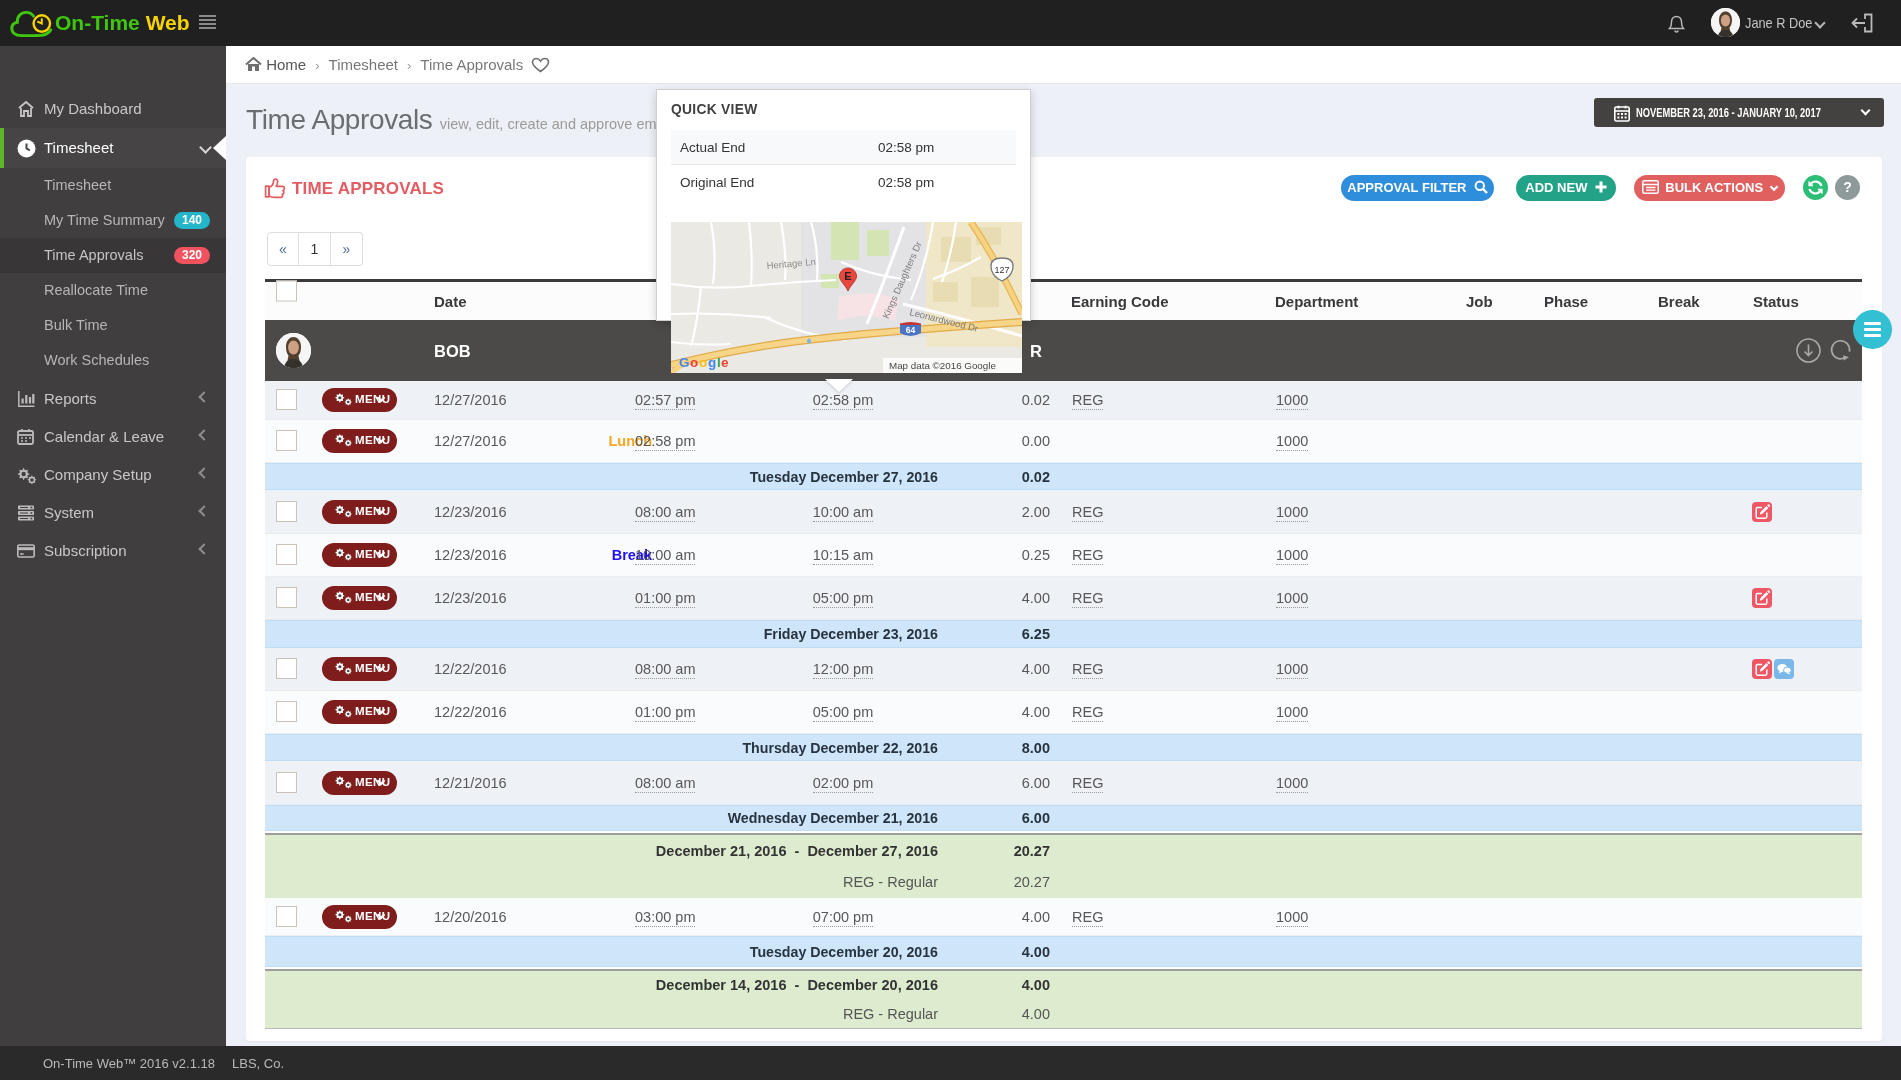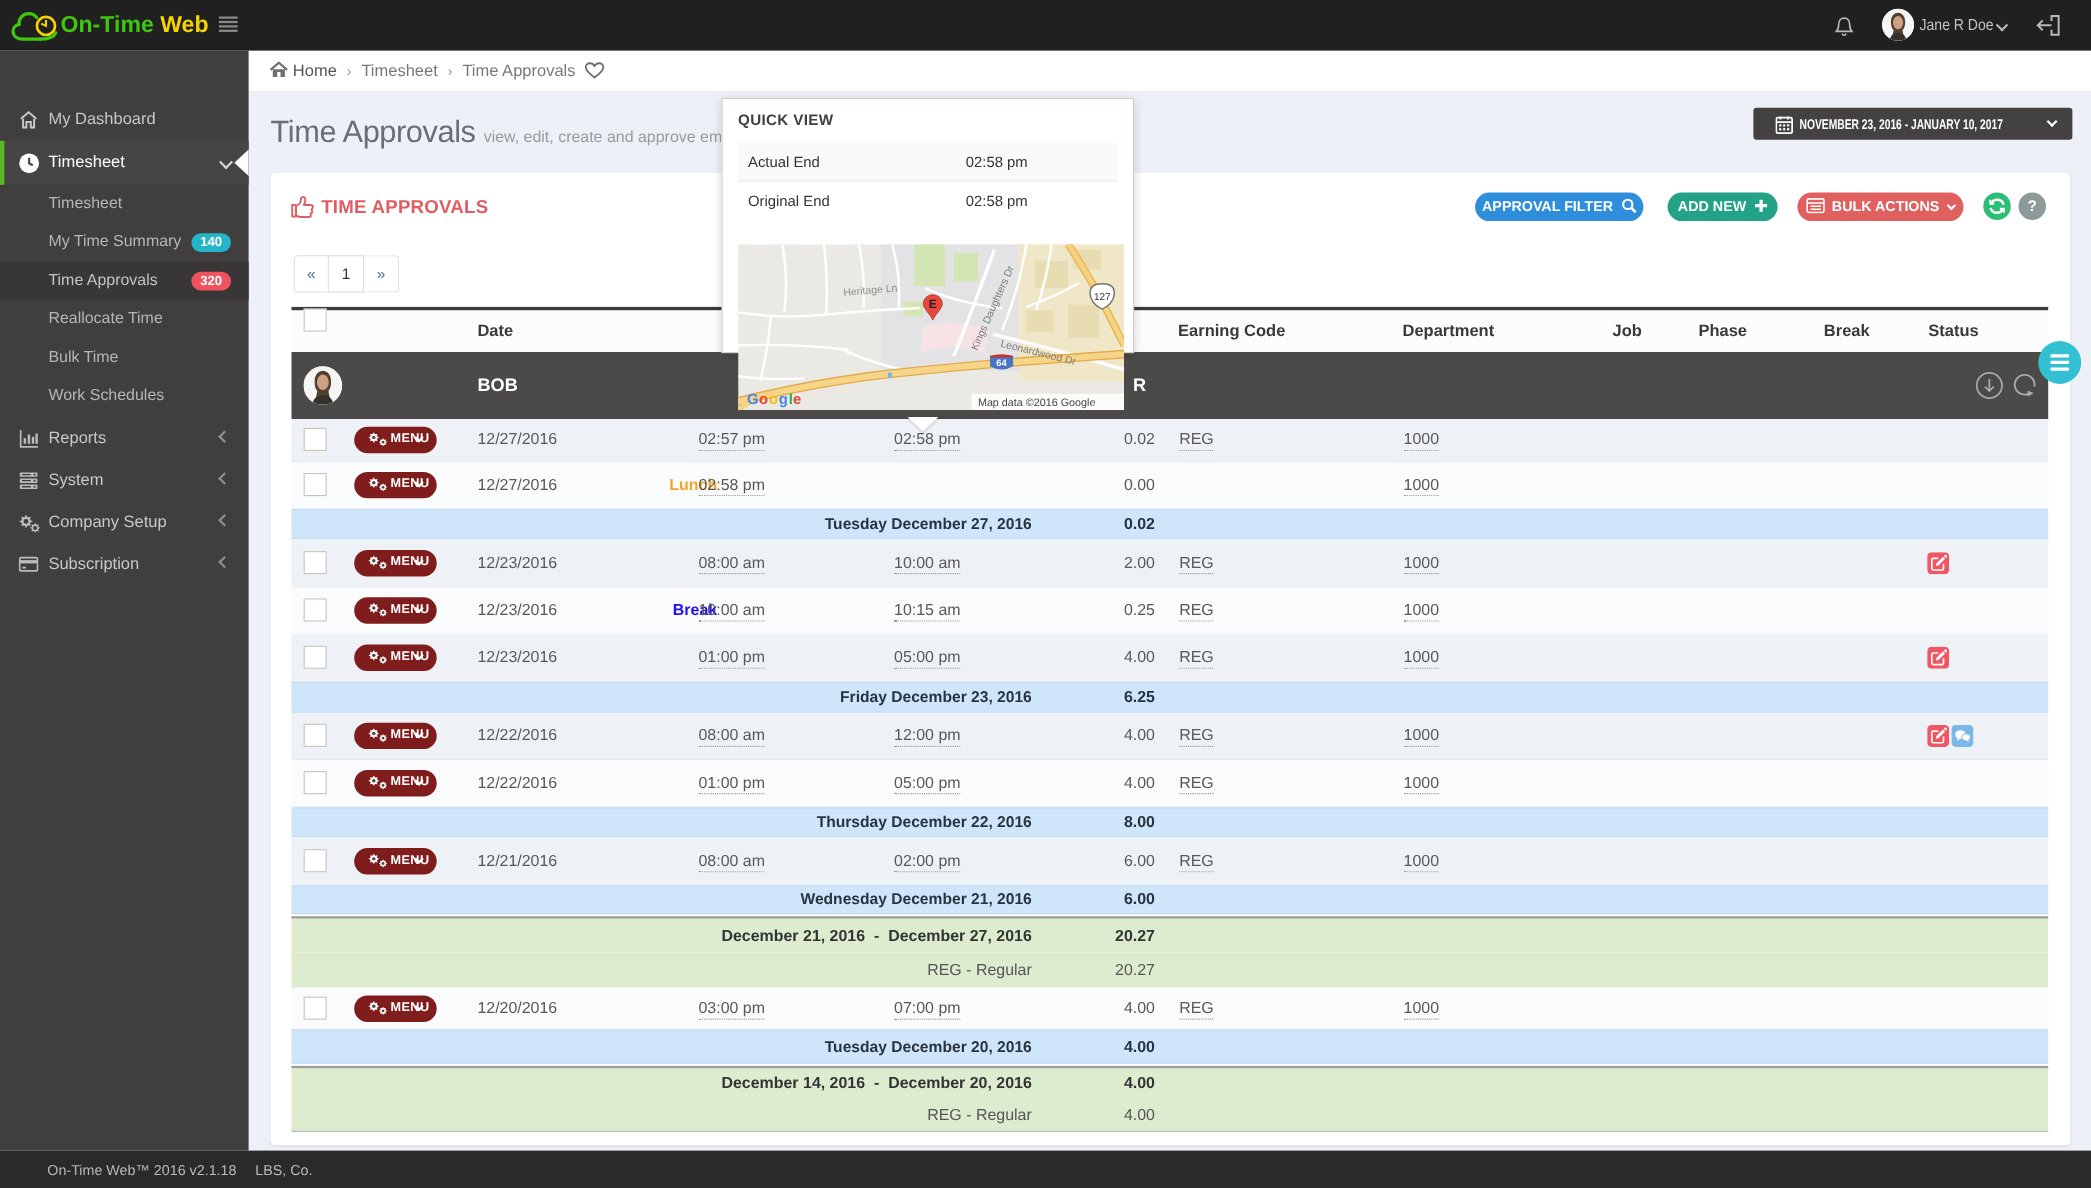--- a/index.html
+++ b/index.html
@@ -164,44 +164,50 @@
   <div class="sitem">My Time Summary<span class="badge" style="background:#25b5c8">140</span></div>
   <div class="sitem" style="background:#383636;color:#c5c3c3">Time Approvals<span class="badge" style="background:#f1525f">320</span></div>
   <div class="sitem">Reallocate Time</div>
   <div class="sitem">Bulk Time</div>
   <div class="sitem" style="margin-bottom:2px">Work Schedules</div>
   <div class="mitem"><svg width="19" height="18" viewBox="0 0 19 18">
         <path d="M1.8 1 L1.8 16.2 L17.5 16.2" fill="none" stroke="#bdbbbb" stroke-width="1.5"></path>
         <path d="M4.5 13.5 L4.5 8.5 L6.7 8.5 L6.7 13.5 Z M8.2 13.5 L8.2 5 L10.4 5 L10.4 13.5 Z M11.9 13.5 L11.9 7 L14.1 7 L14.1 13.5 Z M15.2 13.5 L15.2 4 L17.4 4 L17.4 13.5 Z" fill="#bdbbbb"></path>
       </svg>Reports<span class="lt"></span></div>
   <div class="mitem"><svg width="18" height="18" viewBox="0 0 18 18">
+        <rect x="1" y="3" width="15" height="13" rx="1.5" fill="none" stroke="#bdbbbb" stroke-width="1.8"></rect>
+        <path d="M1 7 L16 7" stroke="#bdbbbb" stroke-width="1.8"></path>
+        <path d="M5 1 L5 4 M12 1 L12 4" stroke="#bdbbbb" stroke-width="1.8"></path>
+        <path d="M4 10 h2 M8 10 h2 M12 10 h2 M4 13 h2 M8 13 h2" stroke="#bdbbbb" stroke-width="1.6"></path>
+      </svg>Calendar &amp; Leave<span class="lt"></span></div>
+  <div class="mitem"><svg width="21" height="20" viewBox="0 0 19 18">
+        <g fill="#bdbbbb">
+          <circle cx="6" cy="7" r="2"></circle>
+          <path d="M6 1.5 L7.2 3.8 L9.8 3.4 L9.4 6 L11.7 7.2 L9.4 8.4 L9.8 11 L7.2 10.6 L6 12.9 L4.8 10.6 L2.2 11 L2.6 8.4 L0.3 7.2 L2.6 6 L2.2 3.4 L4.8 3.8 Z" fill-rule="evenodd"></path>
+          <circle cx="6" cy="7.2" r="2" fill="#403e3e"></circle>
+          <circle cx="13.5" cy="12.5" r="1.6"></circle>
+          <path d="M13.5 8.2 L14.4 10 L16.4 9.7 L16.1 11.7 L17.9 12.5 L16.1 13.4 L16.4 15.4 L14.4 15 L13.5 16.8 L12.6 15 L10.6 15.4 L10.9 13.4 L9.1 12.5 L10.9 11.7 L10.6 9.7 L12.6 10 Z" fill-rule="evenodd"></path>
+          <circle cx="13.5" cy="12.6" r="1.6" fill="#403e3e"></circle>
+        </g>
+      </svg>Company Setup<span class="lt"></span></div>
+  <div class="mitem"><svg width="18" height="18" viewBox="0 0 18 18">
         <g fill="#bdbbbb">
           <rect x="1" y="1.5" width="16" height="4" rx="0.8"></rect>
           <rect x="1" y="7" width="16" height="4" rx="0.8"></rect>
           <rect x="1" y="12.5" width="16" height="4" rx="0.8"></rect>
         </g>
         <g stroke="#403e3e" stroke-width="1.2">
           <path d="M3 3.5 h8 M3 9 h8 M3 14.5 h8"></path>
         </g>
         <g fill="#403e3e">
           <rect x="13.5" y="2.7" width="1.8" height="1.6"></rect>
           <rect x="13.5" y="8.2" width="1.8" height="1.6"></rect>
           <rect x="13.5" y="13.7" width="1.8" height="1.6"></rect>
         </g>
       </svg>System<span class="lt"></span></div>
-  <div class="mitem"><svg width="21" height="20" viewBox="0 0 19 18">
-        <g fill="#bdbbbb">
-          <circle cx="6" cy="7" r="2"></circle>
-          <path d="M6 1.5 L7.2 3.8 L9.8 3.4 L9.4 6 L11.7 7.2 L9.4 8.4 L9.8 11 L7.2 10.6 L6 12.9 L4.8 10.6 L2.2 11 L2.6 8.4 L0.3 7.2 L2.6 6 L2.2 3.4 L4.8 3.8 Z" fill-rule="evenodd"></path>
-          <circle cx="6" cy="7.2" r="2" fill="#403e3e"></circle>
-          <circle cx="13.5" cy="12.5" r="1.6"></circle>
-          <path d="M13.5 8.2 L14.4 10 L16.4 9.7 L16.1 11.7 L17.9 12.5 L16.1 13.4 L16.4 15.4 L14.4 15 L13.5 16.8 L12.6 15 L10.6 15.4 L10.9 13.4 L9.1 12.5 L10.9 11.7 L10.6 9.7 L12.6 10 Z" fill-rule="evenodd"></path>
-          <circle cx="13.5" cy="12.6" r="1.6" fill="#403e3e"></circle>
-        </g>
-      </svg>Company Setup<span class="lt"></span></div>
   <div class="mitem"><svg width="18" height="18" viewBox="0 0 18 18">
         <rect x="0.8" y="3" width="16.4" height="12" rx="1.5" fill="none" stroke="#bdbbbb" stroke-width="1.6"></rect>
         <rect x="0.8" y="5.2" width="16.4" height="3" fill="#bdbbbb"></rect>
         <path d="M3.2 12 h3.4" stroke="#bdbbbb" stroke-width="1.6"></path>
       </svg>Subscription<span class="lt"></span></div>
 </div>
 
 <div id="crumbbar">
   <div id="crumb"><svg width="17" height="15" viewBox="0 0 17 15" style="vertical-align:-2px">
         <path d="M1 7.5 L8.5 1 L16 7.5" fill="none" stroke="#6f6f6f" stroke-width="2"></path>

